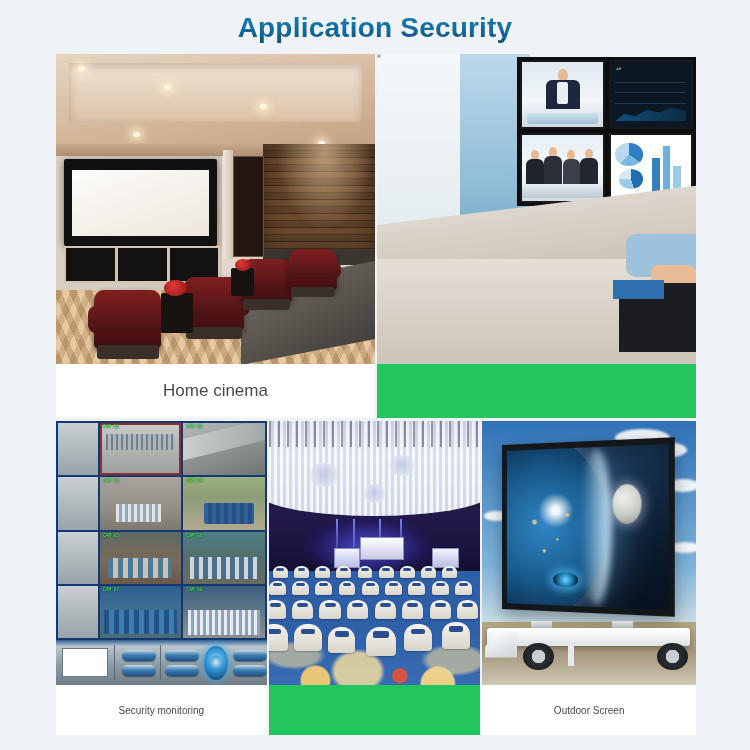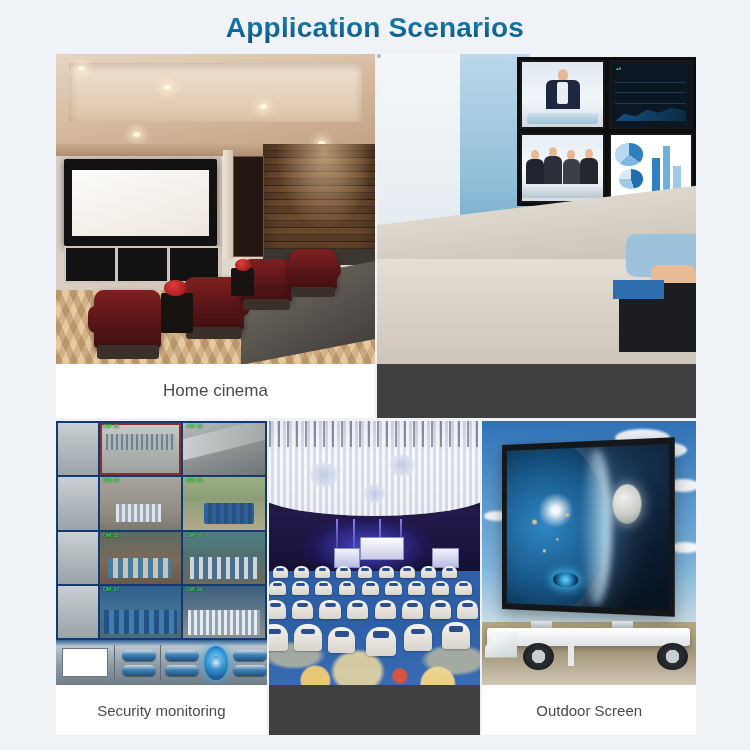--- a/index.html
+++ b/index.html
@@ -20,38 +20,38 @@
     -webkit-background-clip:text;background-clip:text;
     -webkit-text-fill-color:transparent;color:#12598a;
   }
 
   
   .grid{position:absolute;left:56px;top:54px;width:640px;}
   .row{display:flex;background:#ffffff;}
   .row.top{height:364px;margin-bottom:3px;}
   .row.bottom{height:314px;}
 
-  .card{position:relative;background:#404040;display:flex;flex-direction:column;}
+  .card{position:relative;background:#22c55e;display:flex;flex-direction:column;}
   .card + .card{border-left:2px solid #eef2f7;}
   .row.top .card{width:319px;}
   .row.top .card:first-child{width:319px;}
   .row.bottom .card{width:212px;}
   .row.bottom .card:nth-child(2){width:213px;}
   .row.bottom .card:nth-child(3){width:215px;}
 
   .thumb{position:relative;overflow:hidden;width:100%;}
   .row.top .thumb{height:310px;}
   .row.bottom .thumb{height:264px;}
 
   .caption{
     flex:1;display:flex;align-items:center;justify-content:center;
     font-size:17px;color:#4a4a4a;background:#fff;
     white-space:nowrap;
   }
-  .row.bottom .caption{font-size:15px;}
+  .row.bottom .caption{font-size:10px;}
 
   
   .cinema{position:absolute;inset:0;background:#cbb39c;}
   .cin-ceiling{position:absolute;left:0;top:0;width:100%;height:31%;
     background:linear-gradient(170deg,#e6d5c2 0%,#d4b79b 55%,#c2a183 100%);}
   .cin-ceil-inner{position:absolute;left:4%;top:3%;width:92%;height:19%;
     background:linear-gradient(180deg,#f0e2d2,#dcc3a8);
     box-shadow:0 3px 8px rgba(90,60,35,.28) inset;}
   .spot{position:absolute;width:7px;height:5px;border-radius:50%;
     background:#fff6e2;box-shadow:0 0 9px 4px rgba(255,238,205,.85);}
@@ -275,21 +275,21 @@
   .wheel{position:absolute;bottom:-2%;width:15%;height:52%;border-radius:50%;
     background:radial-gradient(circle at 50% 50%,#c9ced2 0 32%,#2b2f33 34%,#15181a 100%);}
   .jack{position:absolute;left:40%;top:52%;width:3%;height:42%;background:#e7eaec;}
   .tr-mount{position:absolute;background:linear-gradient(180deg,#dfe3e6,#aeb4b8);}
 </style>
 </head>
 <body>
 
 <div class="page">
 
-  <div class="title">Application Scenarios</div>
+  <div class="title">Application Security</div>
 
   <div class="grid">
 
     <div class="row top">
 
       <div class="card">
         <div class="thumb">
           <div class="cinema">
             <div class="cin-ceiling"></div>
             <div class="cin-ceil-inner"></div>

